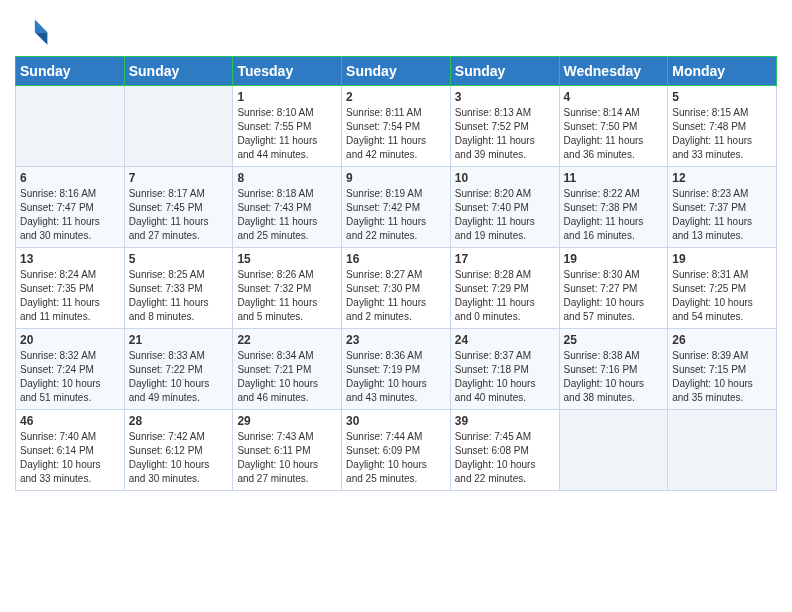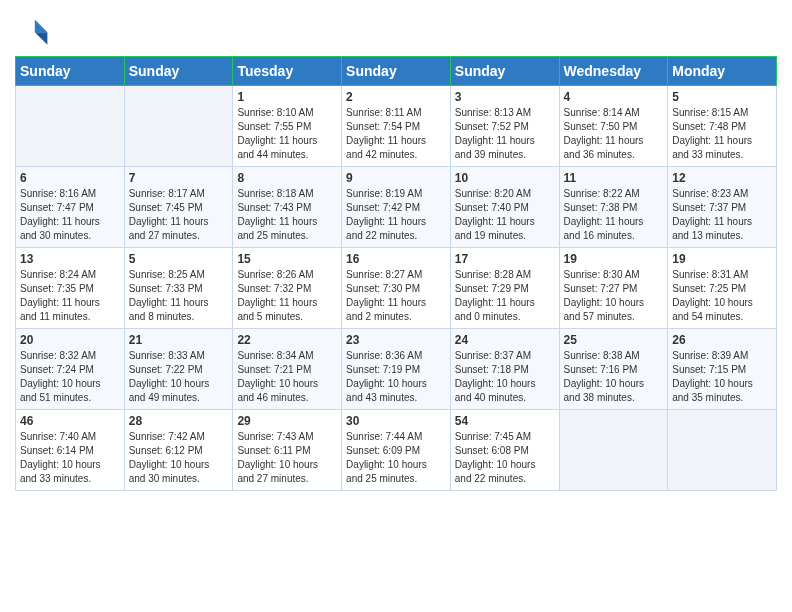--- a/index.html
+++ b/index.html
@@ -243,21 +243,21 @@
           </td>
           <td>
             <span class="day-num">29</span>
             <div class="cell-text">Sunrise: 7:43 AM<br>Sunset: 6:11 PM<br>Daylight: 10 hours<br>and 27 minutes.</div>
           </td>
           <td>
             <span class="day-num">30</span>
             <div class="cell-text">Sunrise: 7:44 AM<br>Sunset: 6:09 PM<br>Daylight: 10 hours<br>and 25 minutes.</div>
           </td>
           <td>
-            <span class="day-num">54</span>
+            <span class="day-num">39</span>
             <div class="cell-text">Sunrise: 7:45 AM<br>Sunset: 6:08 PM<br>Daylight: 10 hours<br>and 22 minutes.</div>
           </td>
           <td class="empty-cell"></td>
           <td class="empty-cell"></td>
         </tr>
       </tbody>
   </table>
 </div>
 
 </body></html>

